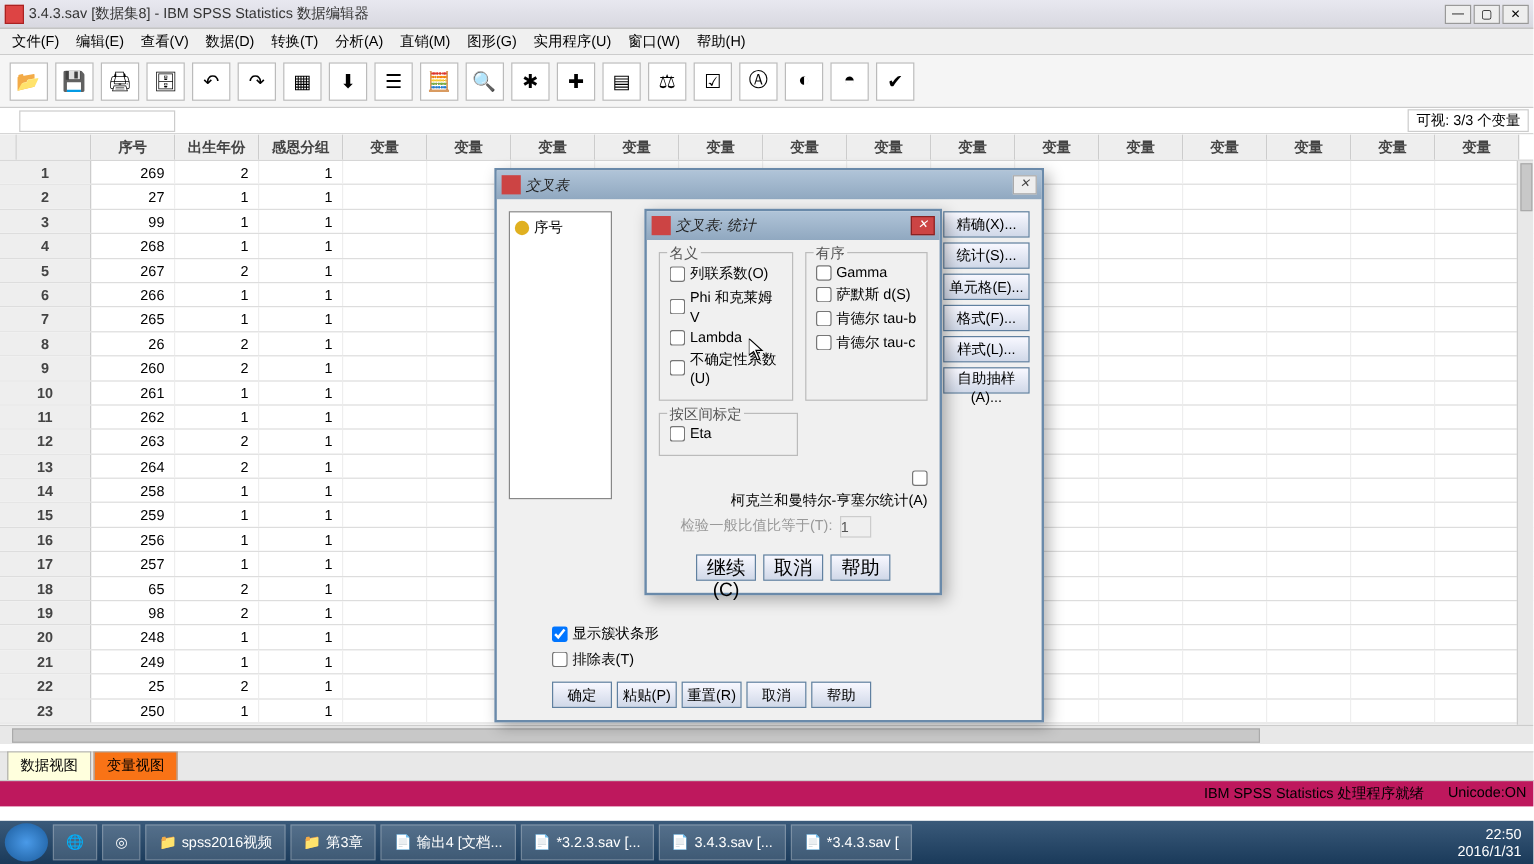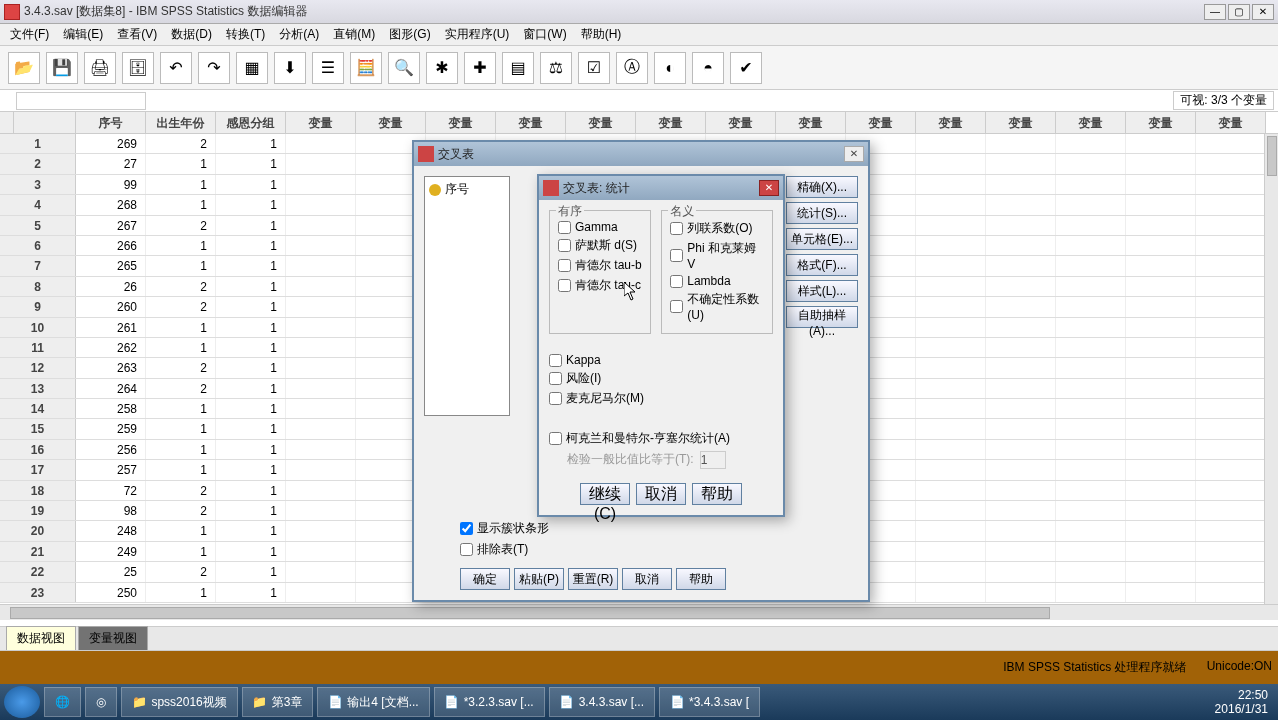--- a/index.html
+++ b/index.html
@@ -29,33 +29,33 @@
 .data-rows { height: 470px; overflow: hidden; }
 .row { display: flex; height: 20.4px; border-bottom: 1px solid #ddd; }
 .row .rowh { width: 76px; background: #eee; border-right: 1px solid #ccc; text-align: center; line-height: 20px; font-weight: bold; color: #444; }
 .row .cell { width: 70px; border-right: 1px solid #eee; text-align: right; padding-right: 8px; line-height: 20px; }
 .hscroll { height: 16px; background: #e8e8e8; border-top: 1px solid #ccc; position: relative; }
 .hscroll .thumb { position: absolute; left: 10px; width: 1040px; height: 12px; top: 2px; background: #c8c8c8; border: 1px solid #aaa; }
 .vscroll { position: absolute; right: 0; top: 22px; width: 14px; height: 470px; background: #e8e8e8; border-left: 1px solid #ccc; }
 .vscroll .thumb { position: absolute; top: 2px; height: 40px; width: 10px; left: 2px; background: #c8c8c8; border: 1px solid #aaa; }
 
 .view-tabs { height: 24px; background: #e8e8e8; border-top: 1px solid #ccc; display: flex; align-items: flex-end; padding-left: 6px; gap: 2px; }
-.view-tabs .tab { padding: 3px 10px; border: 1px solid #aaa; border-bottom: none; background: #737373; }
+.view-tabs .tab { padding: 3px 10px; border: 1px solid #aaa; border-bottom: none; background: #f97316; }
 .view-tabs .tab.active { background: #ffd; }
 
-.statusbar { height: 34px; background: #a16207; border-top: 1px solid #ccc; display: flex; align-items: center; padding: 0 6px; }
+.statusbar { height: 22px; background: #be185d; border-top: 1px solid #ccc; display: flex; align-items: center; padding: 0 6px; }
 .statusbar .right { margin-left: auto; display: flex; gap: 20px; }
 
 .taskbar { position: absolute; bottom: 0; left: 0; right: 0; height: 36px; background: linear-gradient(#3a5a7a,#1a3a5a); display: flex; align-items: center; padding: 0 4px; gap: 4px; }
 .taskbar .start { width: 36px; height: 32px; border-radius: 50%; background: radial-gradient(#4a9ae8,#1a5a9a); }
 .taskbar .tbitem { height: 30px; padding: 0 10px; background: rgba(255,255,255,0.15); border: 1px solid rgba(255,255,255,0.25); color: #fff; display: flex; align-items: center; gap: 4px; }
 .taskbar .clock { margin-left: auto; text-align: right; color: #fff; font-size: 11px; line-height: 1.2; padding-right: 6px; }
 
 .dialog { position: absolute; z-index: 10; background: #f0f0f0; border: 2px solid #6a8aaa; box-shadow: 4px 4px 12px rgba(0,0,0,0.3); }
-.dialog .dlg-title { height: 24px; background: linear-gradient(#b0c4d8,#90a8c0); display: flex; align-items: center; padding: 0 4px; }
+.dialog .dlg-title { height: 24px; background: linear-gradient(#b0c4d8,#90a8c0); display: flex; align-items: center; padding: 0 4px; font-style: italic; }
 .dialog .dlg-title .ticon { width: 16px; height: 16px; background: #c44; margin-right: 4px; }
 .dialog .dlg-title .ttxt { flex: 1; color: #222; }
 .dialog .dlg-title .close { width: 20px; height: 16px; background: #c44; color: #fff; text-align: center; line-height: 14px; font-size: 10px; border: 1px solid #822; }
 .dialog .dlg-title .close2 { width: 20px; height: 16px; background: #eee; color: #444; text-align: center; line-height: 14px; font-size: 10px; border: 1px solid #aaa; }
 
 .crosstab-body { padding: 10px; display: flex; gap: 8px; height: 350px; }
 .var-list { width: 86px; height: 240px; background: #fff; border: 1px solid #888; padding: 4px; }
 .var-list .varitem { display: flex; align-items: center; gap: 4px; }
 .var-list .varitem .vicon { width: 12px; height: 12px; background: #e0b020; border-radius: 50%; }
 .side-btns { display: flex; flex-direction: column; gap: 4px; }
@@ -71,21 +71,21 @@
 .stats-top input[type=text] { width: 90px; height: 18px; border: 1px solid #4682b4; padding: 0 4px; }
 .stats-groups { display: flex; gap: 10px; }
 .group { border: 1px solid #bbb; padding: 6px 8px 8px 8px; position: relative; }
 .group .gtitle { position: absolute; top: -8px; left: 6px; background: #f0f0f0; padding: 0 2px; color: #555; }
 .group label { display: flex; align-items: center; gap: 4px; margin: 3px 0; }
 .group.nominal { width: 116px; }
 .group.ordinal { width: 106px; }
 .stats-bottom { display: flex; gap: 10px; margin-top: 10px; }
 .group.interval { width: 116px; }
 .group.misc { width: 106px; border: none; padding-left: 0; }
-.cmh-row { margin-top: 12px; display: flex; align-items: center; gap: 4px; }
+.cmh-row { margin-top: 12px; display: flex; align-items: flex-end; gap: 4px; flex-direction: column; }
 .cmh-sub { margin-left: 18px; color: #999; display: flex; align-items: flex-start; gap: 6px; margin-top: 4px; }
 .cmh-sub input { width: 26px; height: 18px; border: 1px solid #ccc; }
 .stats-btns { display: flex; justify-content: center; gap: 6px; margin-top: 14px; }
 .stats-btns button { width: 50px; height: 22px; background: linear-gradient(#f8f8ff,#d0d8e8); border: 1px solid #6080a0; font-size: 16px; }
 
 .cursor { position: absolute; z-index: 100; width: 14px; height: 20px; pointer-events: none; }
 .cursor svg { width: 100%; height: 100%; }
 </style>
 </head>
 <body>
@@ -500,21 +500,21 @@
         <div class="cell"></div>
         <div class="cell"></div>
         <div class="cell"></div>
         <div class="cell"></div>
         <div class="cell"></div>
         <div class="cell"></div>
         <div class="cell"></div>
       </div>
       <div class="row">
         <div class="rowh">18</div>
-        <div class="cell">72</div>
+        <div class="cell">65</div>
         <div class="cell">2</div>
         <div class="cell">1</div>
         <div class="cell"></div>
         <div class="cell"></div>
         <div class="cell"></div>
         <div class="cell"></div>
         <div class="cell"></div>
         <div class="cell"></div>
         <div class="cell"></div>
         <div class="cell"></div>
@@ -723,72 +723,65 @@
 </div>
 
 <div class="dialog stats-dialog" style="left:516px; top:174px; width:248px;margin-left:21px;">
   <div class="dlg-title">
     <span class="ticon"></span>
     <span class="ttxt">交叉表: 统计</span>
     <span class="close">✕</span>
   </div>
   <div class="stats-body">
     <div class="stats-groups">
+      <div class="group nominal">
+        <span class="gtitle">名义</span>
+        <label>
+            <input type="checkbox" style="">
+            <span>列联系数(O)</span>
+          </label>
+        <label>
+            <input type="checkbox" style="">
+            <span>Phi 和克莱姆 V</span>
+          </label>
+        <label>
+            <input type="checkbox" style="">
+            <span>Lambda</span>
+          </label>
+        <label>
+            <input type="checkbox" style="">
+            <span>不确定性系数(U)</span>
+          </label>
+      </div>
       <div class="group ordinal">
         <span class="gtitle">有序</span>
         <label>
             <input type="checkbox" style="">
             <span>Gamma</span>
           </label>
         <label>
             <input type="checkbox" style="">
             <span>萨默斯 d(S)</span>
           </label>
         <label>
             <input type="checkbox" style="">
             <span>肯德尔 tau-b</span>
           </label>
         <label>
             <input type="checkbox" style="">
             <span>肯德尔 tau-c</span>
           </label>
       </div>
-      <div class="group nominal">
-        <span class="gtitle">名义</span>
+    </div>
+    <div class="stats-bottom">
+      <div class="group interval">
+        <span class="gtitle">按区间标定</span>
         <label>
             <input type="checkbox" style="">
-            <span>列联系数(O)</span>
-          </label>
-        <label>
-            <input type="checkbox" style="">
-            <span>Phi 和克莱姆 V</span>
-          </label>
-        <label>
-            <input type="checkbox" style="">
-            <span>Lambda</span>
-          </label>
-        <label>
-            <input type="checkbox" style="">
-            <span>不确定性系数(U)</span>
-          </label>
-      </div>
-    </div>
-    <div class="stats-bottom">
-      <div class="group misc">
-        <label>
-            <input type="checkbox" style="">
-            <span>Kappa</span>
-          </label>
-        <label>
-            <input type="checkbox" style="">
-            <span>风险(I)</span>
-          </label>
-        <label>
-            <input type="checkbox" style="">
-            <span>麦克尼马尔(M)</span>
+            <span>Eta</span>
           </label>
       </div>
     </div>
     <div class="cmh-row">
       <input type="checkbox" style="">
       <span>柯克兰和曼特尔-亨塞尔统计(A)</span>
     </div>
     <div class="cmh-sub">
       <span>检验一般比值比等于(T):</span>
       <input type="text" disabled="" value="1" style="">

